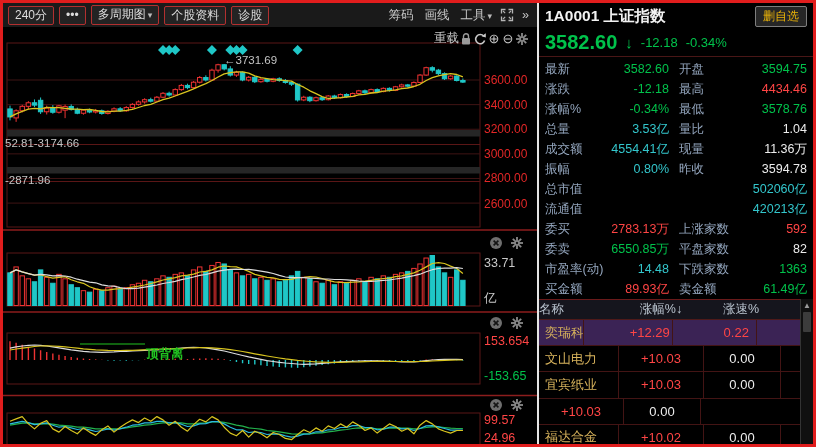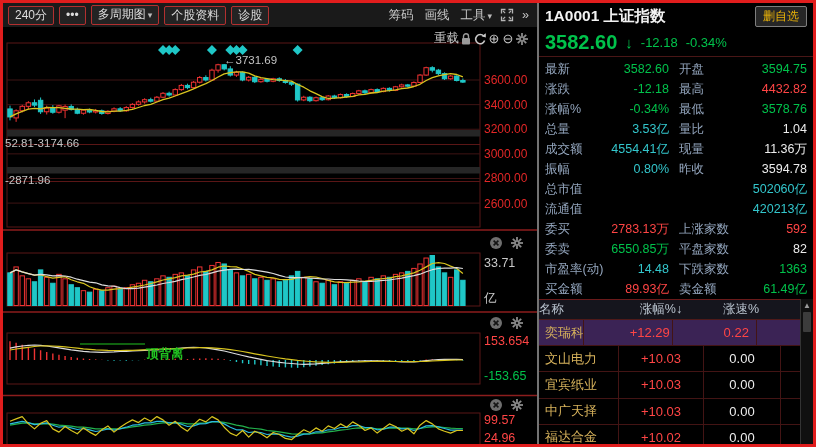--- a/index.html
+++ b/index.html
@@ -17,21 +17,21 @@
   .dd{color:#bbb;font-size:9px;margin-left:2px;}
   #chart-svg{position:absolute;left:0;top:0;width:534px;height:441px;z-index:1;}
   .chart-tools{position:absolute;top:27px;right:8px;display:flex;align-items:center;
                color:#c8c8c8;font-size:12.5px;z-index:4;}
   .ci{display:inline-flex;width:14px;height:14px;align-items:center;justify-content:center;color:#c8c8c8;font-size:13px;}
   .axis-label{position:absolute;left:481px;color:#e32727;font-size:12px;z-index:3;white-space:nowrap;}
   .pane-label{position:absolute;left:481px;font-size:12.5px;z-index:3;white-space:nowrap;}
   .ann{position:absolute;color:#c4c4c4;font-size:11.5px;z-index:3;white-space:nowrap;}
   .pane-icons{position:absolute;display:flex;gap:7px;z-index:4;left:486px;}
   
-  .right{position:absolute;left:534px;top:0;width:276px;height:441px;border-left:2px solid #737373;
+  .right{position:absolute;left:534px;top:0;width:276px;height:441px;border-left:2px solid #e5e5e5;
          background:#000;box-sizing:border-box;}
   .rp-header{position:absolute;top:0;left:0;right:0;height:26px;display:flex;align-items:center;
              justify-content:space-between;padding:0 6px;}
   .rp-title{color:#f2f2f2;font-size:15.5px;font-weight:bold;white-space:nowrap;}
   .rp-del{border:1px solid #7e7e7e;color:#eab308;background:#262626;font-size:12px;
           padding:1px 7px;border-radius:2px;white-space:nowrap;}
   .rp-price-row{position:absolute;top:26px;left:0;right:0;height:27px;display:flex;align-items:center;
                 gap:8px;padding:0 6px;border-bottom:1px solid #491616;}
   .rp-price{color:#00c24b;font-size:20px;font-weight:bold;}
   .rp-arrow{color:#00c24b;font-size:15px;font-weight:bold;}
@@ -578,21 +578,21 @@
         <div class="q-row">
           <span class="q-label ql1">最新</span>
           <span class="qv qv1 c-g">3582.60</span>
           <span class="q-label ql2">开盘</span>
           <span class="qv c-g">3594.75</span>
         </div>
         <div class="q-row">
           <span class="q-label ql1">涨跌</span>
           <span class="qv qv1 c-g">-12.18</span>
           <span class="q-label ql2">最高</span>
-          <span class="qv c-r">4432.82</span>
+          <span class="qv c-r">4434.46</span>
         </div>
         <div class="q-row">
           <span class="q-label ql1">涨幅%</span>
           <span class="qv qv1 c-g">-0.34%</span>
           <span class="q-label ql2">最低</span>
           <span class="qv c-g">3578.76</span>
         </div>
         <div class="q-row">
           <span class="q-label ql1">总量</span>
           <span class="qv qv1 c-c">3.53亿</span>
@@ -664,21 +664,20 @@
             <span class="rk-spd">0.00</span>
             <span class="rk-empty"></span>
           </div>
           <div class="rk-row">
             <span class="rk-name">宜宾纸业</span>
             <span class="rk-chg">+10.03</span>
             <span class="rk-spd">0.00</span>
             <span class="rk-empty"></span>
           </div>
           <div class="rk-row">
-            <span class="rk-name">中广天择</span>
             <span class="rk-chg">+10.03</span>
             <span class="rk-spd">0.00</span>
             <span class="rk-empty"></span>
           </div>
           <div class="rk-row">
             <span class="rk-name">福达合金</span>
             <span class="rk-chg">+10.02</span>
             <span class="rk-spd">0.00</span>
             <span class="rk-empty"></span>
           </div>

